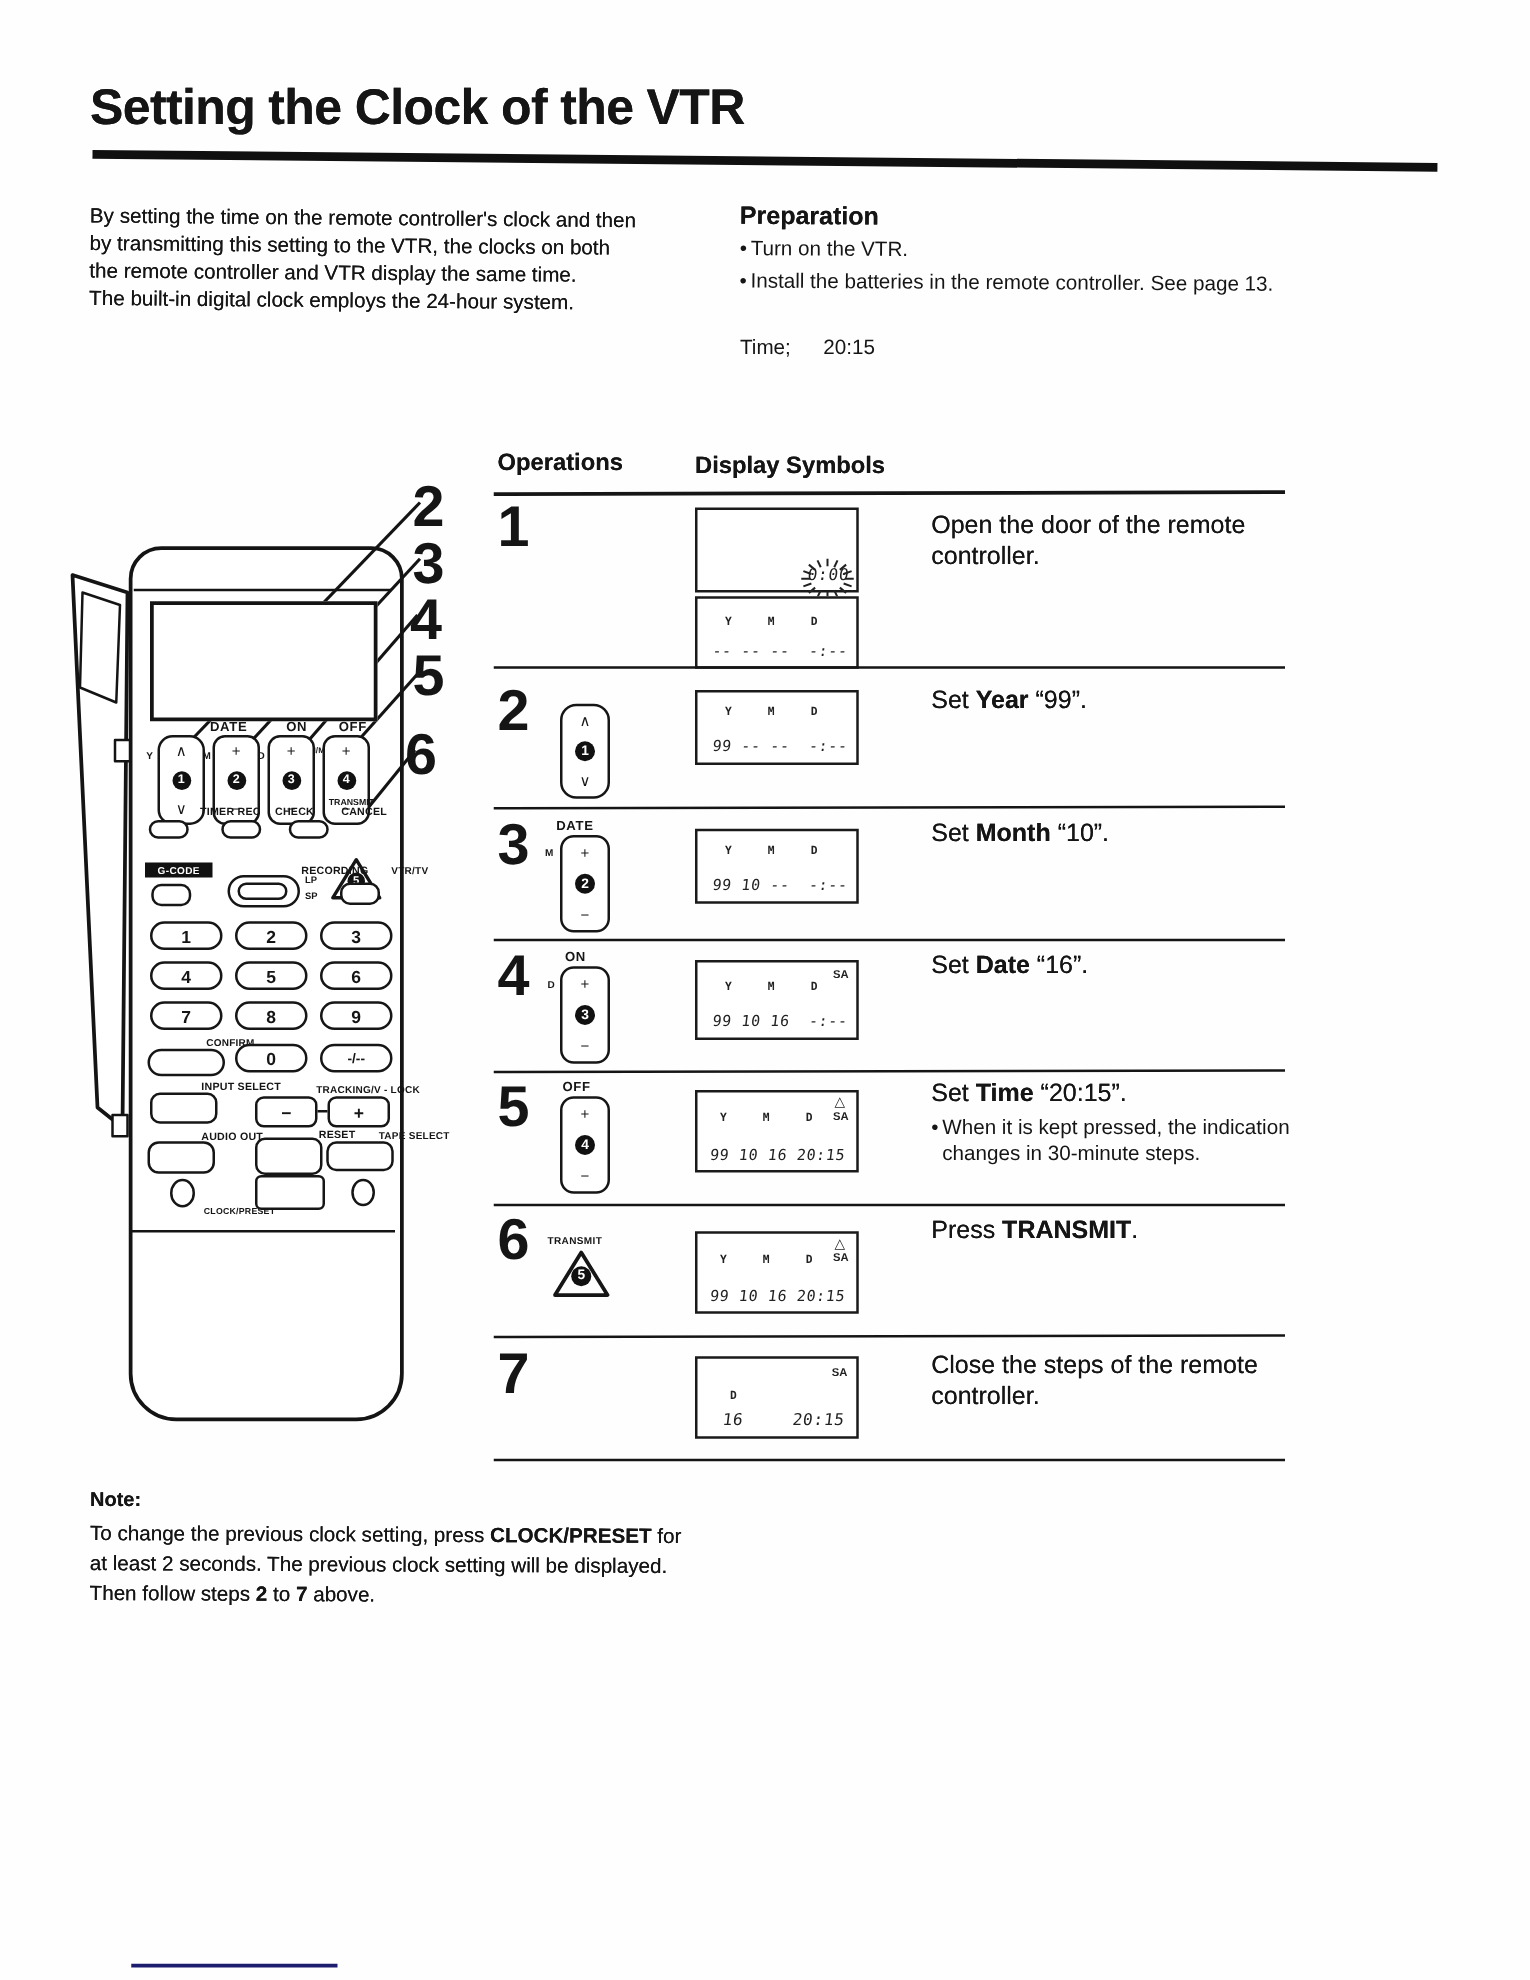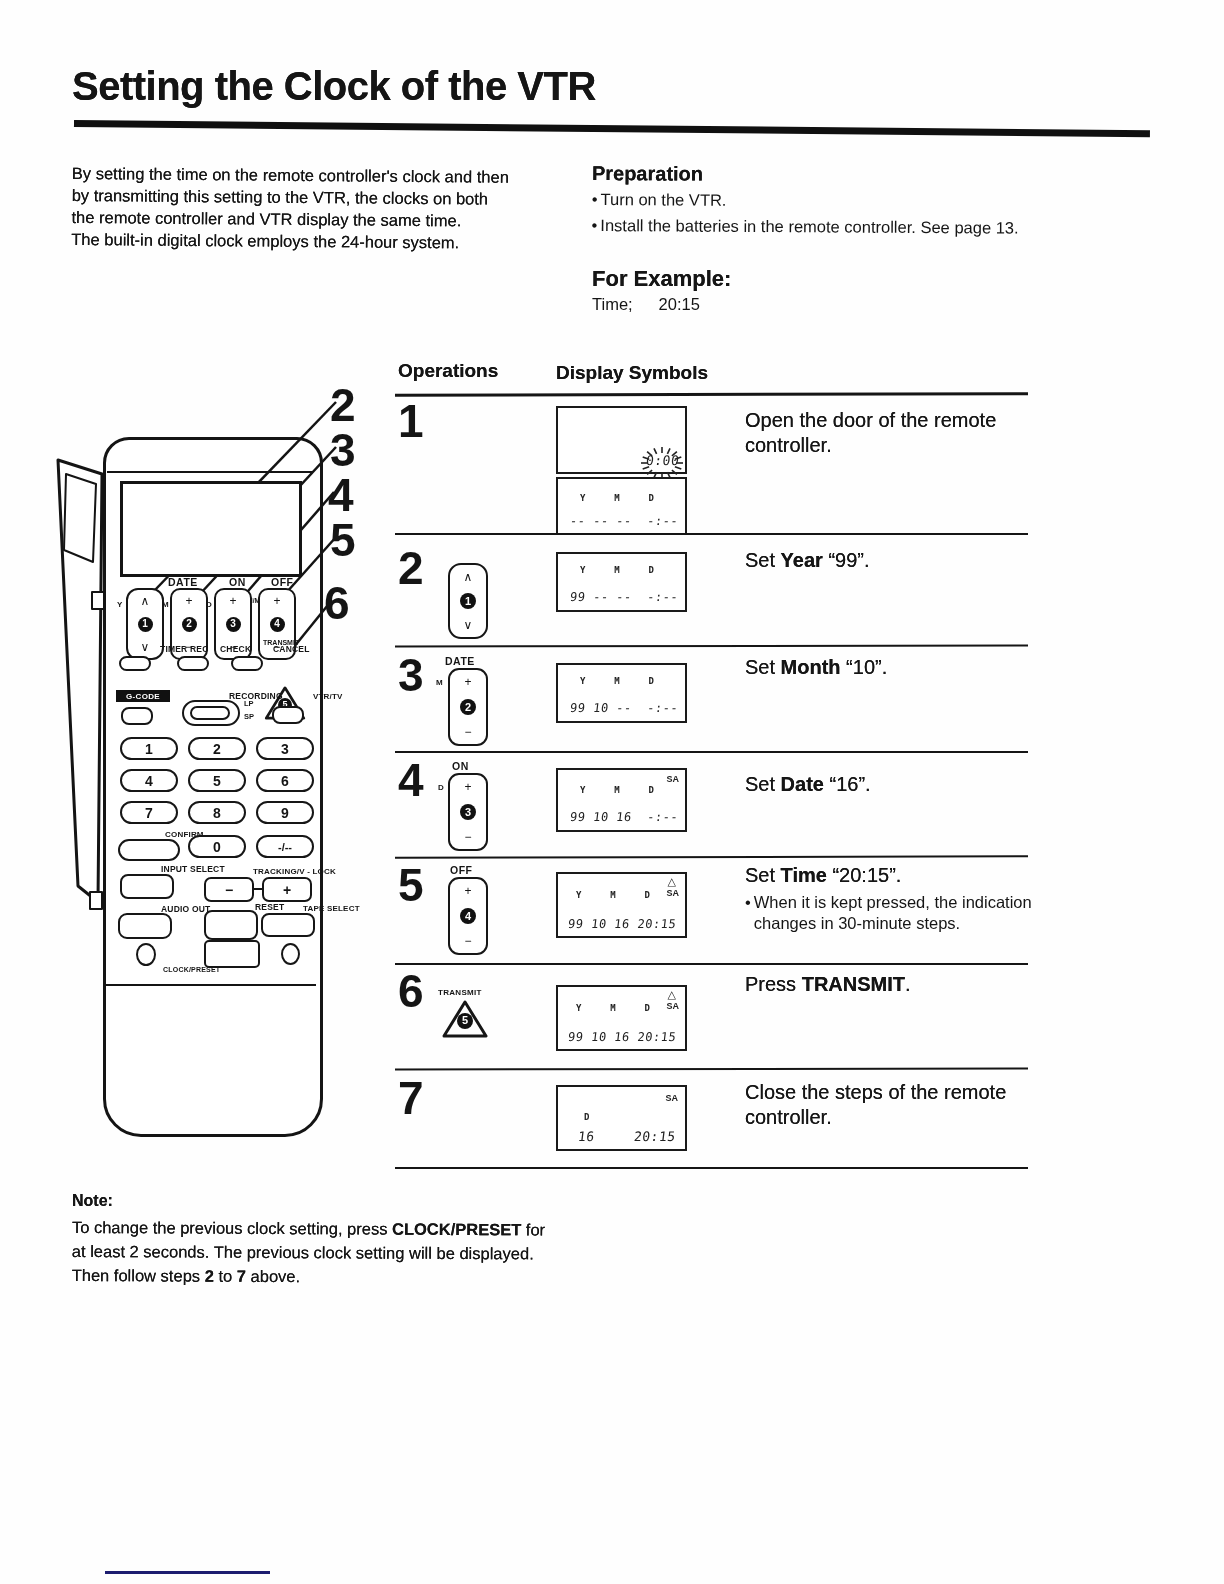--- a/index.html
+++ b/index.html
@@ -81,21 +81,20 @@
       <span class="bullet-glyph">•</span>
       <span>Turn on the VTR.</span>
     </div>
     <div class="body-txt bullet-row" style="margin-top:4px;">
       <span class="bullet-glyph">•</span>
       <span>Install the batteries in the remote controller. See page 13.</span>
     </div>
   </div>
 
   <div class="abs" style="left:592px;top:266px;width:420px;">
-    <div class="h2 shadowtxt" style="font-size:22px;">For Example:</div>
     <div class="body-txt" style="margin-top:2px;">
       <span class="ex-label">Time;</span>
       <span>20:15</span>
     </div>
   </div>
 
   <div class="abs colhead shadowtxt" style="left:398px;top:360px;">Operations</div>
   <div class="abs colhead shadowtxt" style="left:556px;top:362px;">Display Symbols</div>
   <div class="abs rule" style="left:395px;top:393px;width:633px;height:3px;transform:rotate(-0.15deg);"></div>
 
@@ -170,21 +169,21 @@
   <div class="abs pill" style="left:448px;top:773px;width:40px;height:78px;">
     <span class="g">+</span>
     <span class="cnum">3</span>
     <span class="g">−</span>
   </div>
   <div class="abs lcd-box" style="left:556px;top:768px;width:127px;height:60px;">
     <span class="lcd-sa" style="right:6px;top:4px;">SA</span>
     <span class="lcd-ymd" style="left:22px;top:15px;">Y  M  D</span>
     <span class="lcd-line" style="left:12px;bottom:6px;">99 10 16  -:--</span>
   </div>
-  <div class="abs instr shadowtxt" style="left:745px;top:760px;width:295px;margin-top:12px;">
+  <div class="abs instr shadowtxt" style="left:745px;top:760px;width:295px;">
     <span>Set </span><span class="b">Date</span><span> “16”.</span>
   </div>
   <div class="abs rule" style="left:395px;top:856px;width:633px;height:2px;transform:rotate(-0.12deg);"></div>
 
   <div class="abs stepnum" style="left:398px;top:862px;">5</div>
   <div class="abs op-top" style="left:450px;top:864px;">OFF</div>
   <div class="abs pill" style="left:448px;top:877px;width:40px;height:78px;">
     <span class="g">+</span>
     <span class="cnum">4</span>
     <span class="g">−</span>
@@ -300,21 +299,21 @@
   <div class="abs rbtn" style="left:231px;top:656px;width:32px;height:15px;z-index:3;"></div>
   <div class="abs" style="left:263px;top:639px;font-size:7px;font-weight:bold;z-index:3;">TRANSMIT</div>
   <div class="abs tri-wrap" style="left:264px;top:648px;width:42px;height:34px;z-index:3;">
     <svg width="42" height="34" viewBox="0 0 46 38">
       <path d="M23 2 L44 36 L2 36 Z" fill="#fff" stroke="#161616" stroke-width="3" stroke-linejoin="round"></path>
     </svg>
     <span class="cnum" style="width:14px;height:14px;font-size:9px;">5</span>
   </div>
 
   <div class="abs badge" style="left:116px;top:690px;width:54px;height:12px;z-index:3;">G-CODE</div>
-  <div class="abs rlbl" style="left:184px;top:691px;z-index:3;">RECORDING</div>
+  <div class="abs rlbl" style="left:196px;top:691px;z-index:3;">RECORDING</div>
   <div class="abs rbtn" style="left:121px;top:707px;width:32px;height:18px;z-index:3;"></div>
   <div class="abs rbtn-oval" style="left:182px;top:700px;width:58px;height:26px;border-radius:14px;z-index:3;">
     <span class="abs rbtn" style="left:6px;top:4px;width:40px;height:14px;border-radius:8px;"></span>
   </div>
   <div class="abs" style="left:244px;top:699px;font-size:7.5px;font-weight:bold;z-index:3;">LP</div>
   <div class="abs" style="left:244px;top:712px;font-size:7.5px;font-weight:bold;z-index:3;">SP</div>
   <div class="abs rlbl" style="left:268px;top:692px;font-size:8px;z-index:3;">VTR/TV</div>
   <div class="abs rbtn" style="left:272px;top:706px;width:32px;height:18px;z-index:3;"></div>
 
   <div class="abs rbtn-oval" style="left:120px;top:737px;width:58px;height:23px;z-index:3;">

